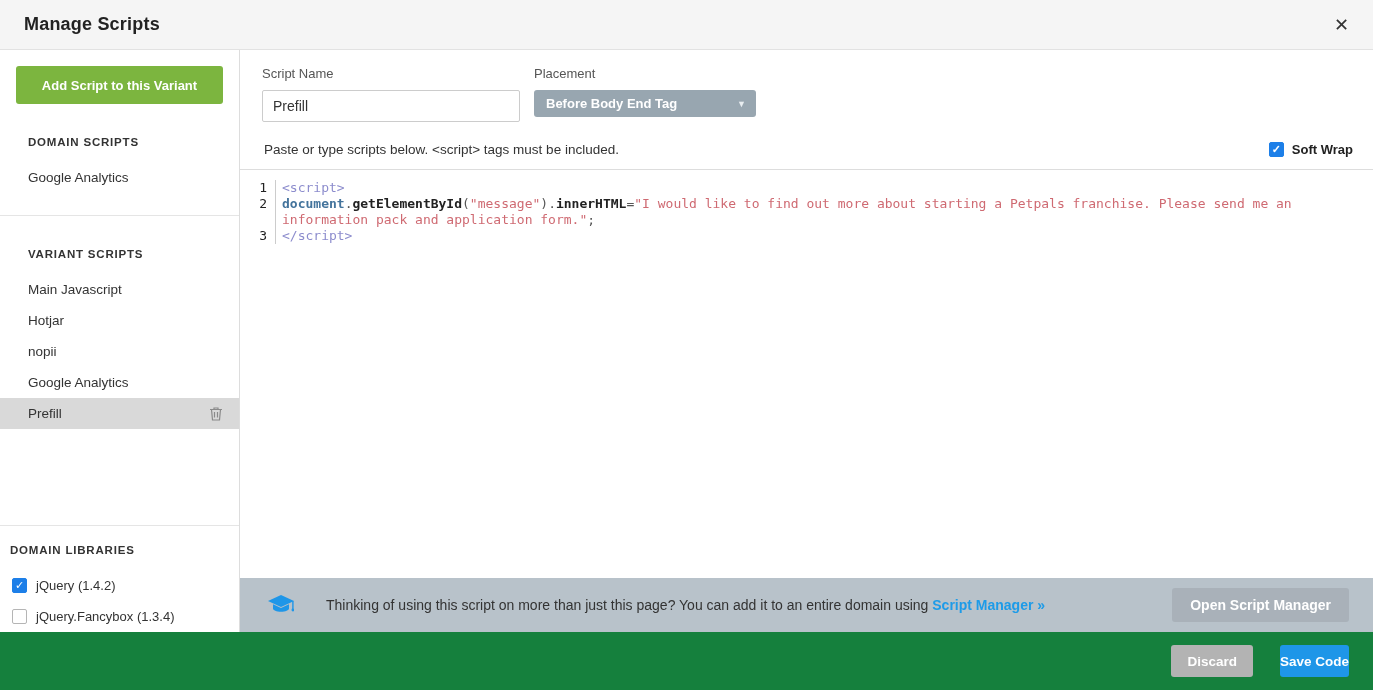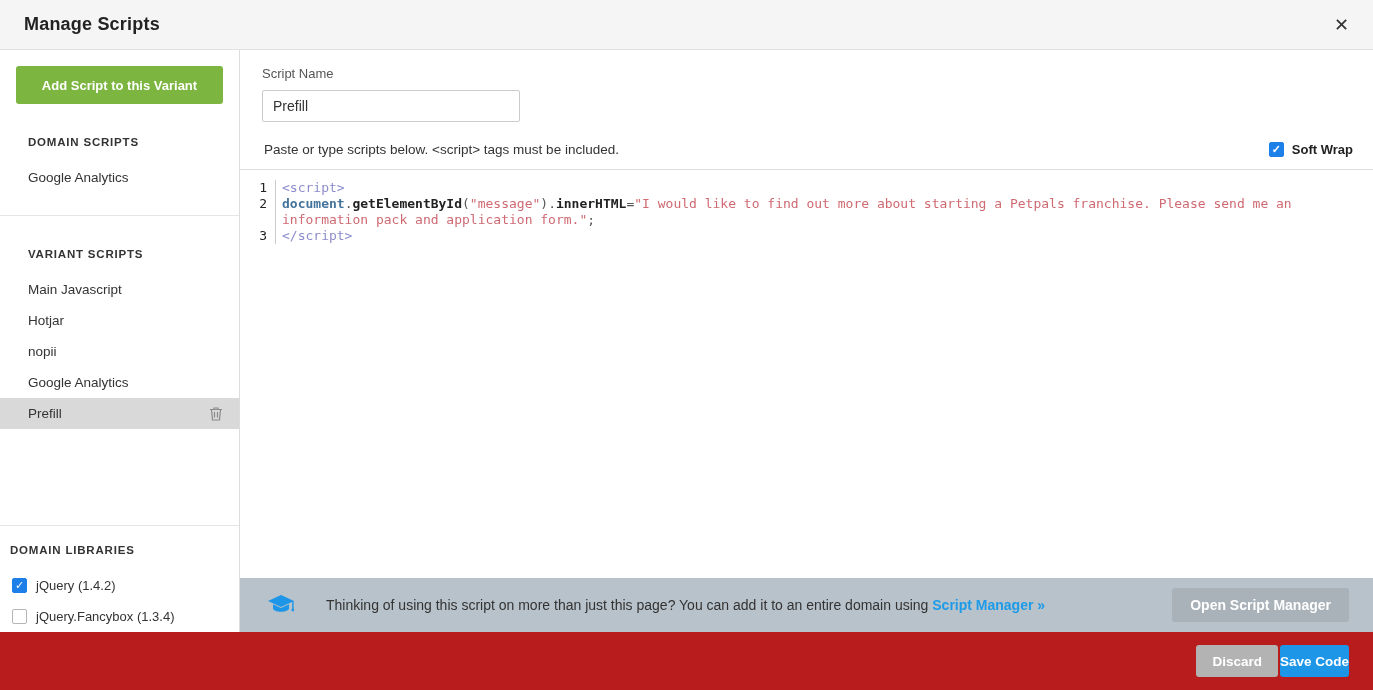--- a/index.html
+++ b/index.html
@@ -71,22 +71,22 @@
 
   
   .banner { flex:0 0 54px; background:#b8c2ca; display:flex; align-items:center;
             padding:0 24px 0 28px; gap:32px; }
   .banner p { font-size:14px; color:#333; flex:1 1 auto; }
   .banner a { color:#1d9be8; font-weight:bold; text-decoration:none; cursor:pointer; }
   .osm-btn { background:#a9b1b9; color:#fff; border:none; border-radius:3px; height:34px;
              padding:0 18px; font-family:inherit; font-size:14px; font-weight:bold; cursor:pointer; }
 
   
-  .footer { flex:0 0 58px; background:#b91c1c; display:flex; align-items:center;
-            justify-content:flex-end; gap:2px; padding:0 24px; }
+  .footer { flex:0 0 58px; background:#15803d; display:flex; align-items:center;
+            justify-content:flex-end; gap:27px; padding:0 24px; }
   .discard-btn { background:#b3b3b3; color:#fff; border:none; border-radius:3px; height:32px;
                  padding:0 16px; font-family:inherit; font-size:13.5px; font-weight:bold; cursor:pointer; }
   .save-btn { background:#1e96e8; color:#fff; border:none; border-radius:3px; height:32px;
               padding:0 0; font-family:inherit; font-size:13.5px; font-weight:bold; cursor:pointer; }
 
   .trash { width:14px; height:15px; color:#8a8a8a; }
   .cap-icon { width:26px; height:20px; flex:0 0 26px; }
 </style>
 </head>
 <body>
@@ -147,20 +147,27 @@
           </label>
         </div>
     </aside>
 
     <main class="main">
 
       <div class="form-row">
         <div class="field">
           <label>Script Name</label>
           <input type="text" value="Prefill" style="">
+        </div>
+        <div class="field">
+          <label>Placement</label>
+          <div class="dropdown">
+            <span>Before Body End Tag</span>
+            <span class="caret">▼</span>
+          </div>
         </div>
       </div>
 
       <div class="instr-row">
         <span>Paste or type scripts below. &lt;script&gt; tags must be included.</span>
         <label class="softwrap">
           <span class="checkbox checked">✓</span>
           <span>Soft Wrap</span>
         </label>
       </div>

